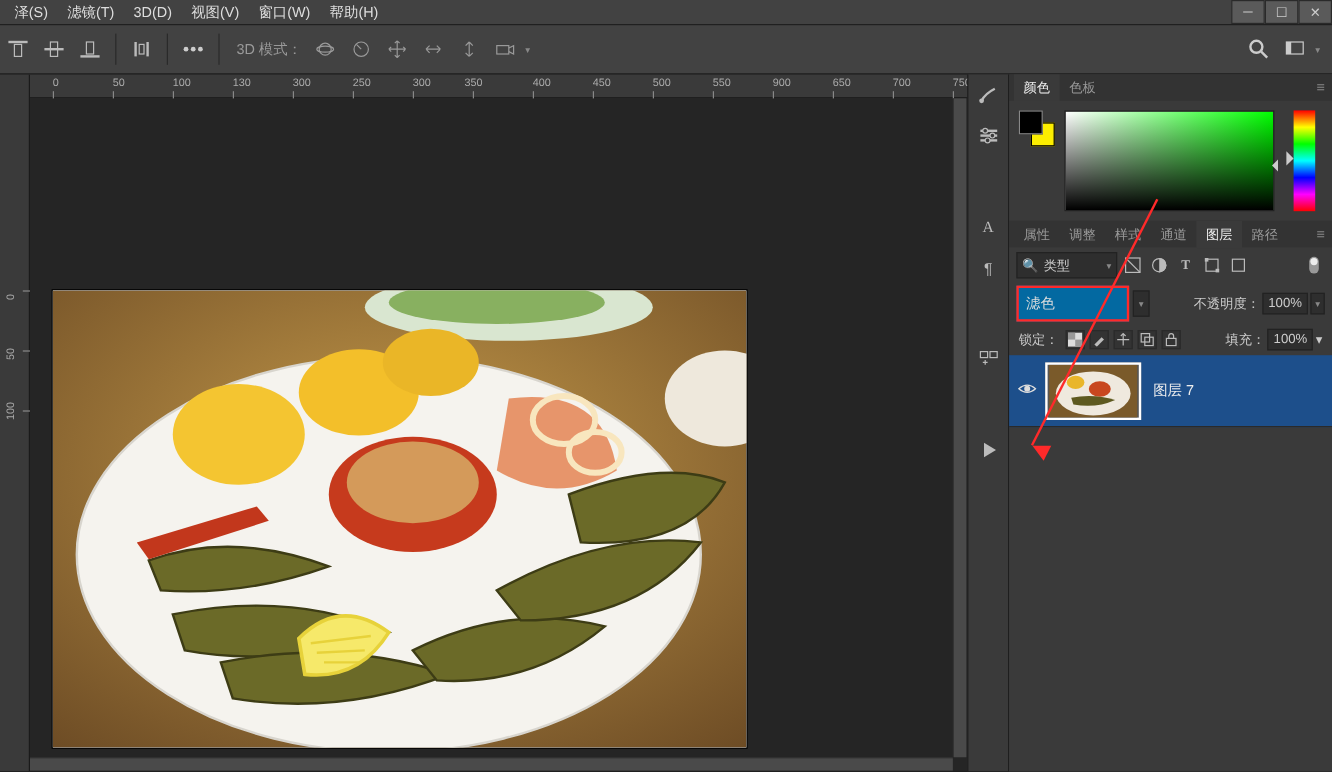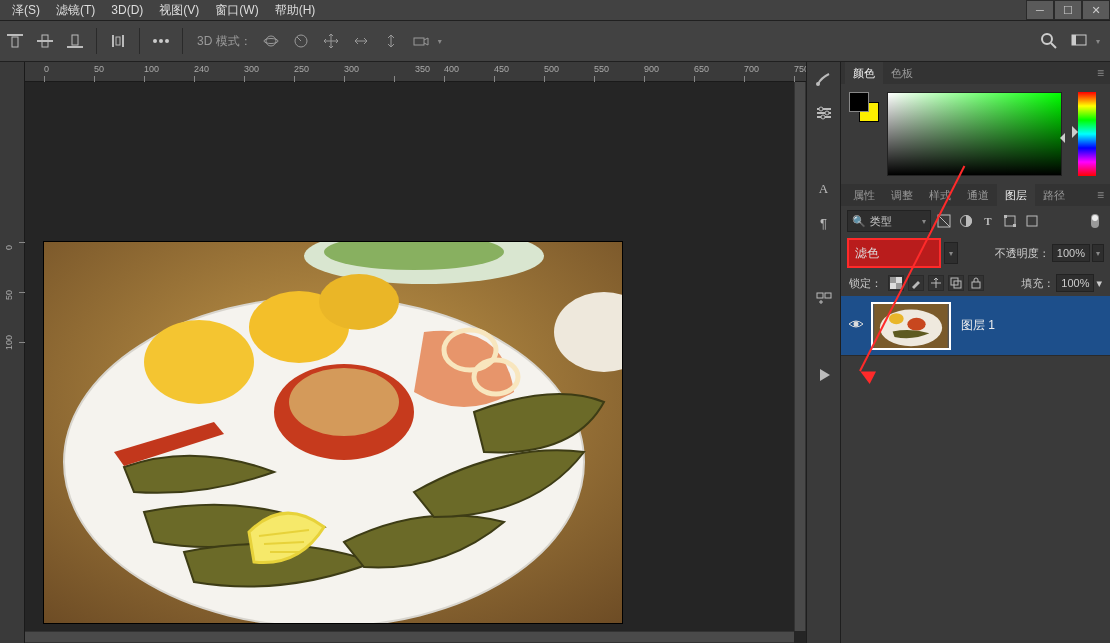--- a/index.html
+++ b/index.html
@@ -65,21 +65,21 @@
   .picker { position:absolute; left:46px; top:8px; right:48px; bottom:8px; background:linear-gradient(to bottom, rgba(0,0,0,0), #000), linear-gradient(to right, #fff, #00ff00); border:1px solid #222;}
   .hue { position:absolute; right:14px; top:8px; width:18px; bottom:8px; background:linear-gradient(to bottom, #ff0000,#ffff00,#00ff00,#00ffff,#0000ff,#ff00ff,#ff0000);}
   .hue::after { content:''; position:absolute; left:-6px; top:34px; border:6px solid transparent; border-left-color:#ccc;}
   .picker::after { content:''; position:absolute; right:-4px; top:40px; border:5px solid transparent; border-right-color:#ccc;}
 
   
   .layers-panel { flex:1; display:flex; flex-direction:column; background:#3a3a3a; }
   .layer-controls { padding:4px 6px; display:flex; align-items:center; gap:4px; flex-wrap:wrap;}
   .layer-controls .row { display:flex; align-items:center; gap:4px; width:100%; margin-bottom:2px;}
   .search-kind { display:flex; align-items:center; background:#2e2e2e; border:1px solid #222; height:22px; width:84px; padding:0 4px; font-size:11px; color:#ccc;}
-  .blend-mode { display:flex; align-items:center; background:#b91c1c; border:2px solid #ff2a2a; height:24px; width:94px; padding:13px 6px; font-size:12px; color:#ddd;}
+  .blend-mode { display:flex; align-items:center; background:#0369a1; border:2px solid #ff2a2a; height:24px; width:94px; padding:13px 6px; font-size:12px; color:#ddd;}
   .blend-dropdown { width:14px; height:22px; background:#2e2e2e; border:1px solid #222; margin-left:-1px; display:flex; align-items:center; justify-content:center; font-size:8px; color:#888;}
   .tiny-icon { width:18px; height:18px; display:flex; align-items:center; justify-content:center; font-size:11px; color:#bbb;}
   .opacity-box { display:flex; align-items:center; margin-left:auto; gap:2px; font-size:11px; color:#ccc;}
   .opacity-box .field { background:#2e2e2e; border:1px solid #222; padding:0 4px; height:18px; display:flex; align-items:center; font-size:11px; }
   .opacity-box .dd { width:12px; height:18px; background:#2e2e2e; border:1px solid #222; display:flex; align-items:center; justify-content:center; font-size:8px; color:#888;}
   .lock-row { display:flex; align-items:center; gap:4px; font-size:11px; color:#ccc; padding:0 2px; width:100%;}
   .lock-row .label-t { margin-right:2px; }
   .lock-row .mini { width:16px; height:16px; display:flex; align-items:center; justify-content:center; border:1px solid #2a2a2a; background:#333; font-size:10px; color:#bbb;}
   .lock-row .fill-box { margin-left:auto; display:flex; align-items:center; gap:2px; }
 
@@ -210,29 +210,29 @@
     <div class="collapse-arrows">««</div>
     <div class="rulers">
       <div class="ruler-h">
           <div class="tick" style="left: -31px;">-50</div>
           <div class="tick" style="left: 19px;">0</div>
           <div class="tline" style="left: 19px;"></div>
           <div class="tick" style="left: 69px;">50</div>
           <div class="tline" style="left: 69px;"></div>
           <div class="tick" style="left: 119px;">100</div>
           <div class="tline" style="left: 119px;"></div>
-          <div class="tick" style="left: 169px;">240</div>
+          <div class="tick" style="left: 169px;">130</div>
           <div class="tline" style="left: 169px;"></div>
           <div class="tick" style="left: 219px;">300</div>
           <div class="tline" style="left: 219px;"></div>
           <div class="tick" style="left: 269px;">250</div>
           <div class="tline" style="left: 269px;"></div>
           <div class="tick" style="left: 319px;">300</div>
           <div class="tline" style="left: 319px;"></div>
-          <div class="tick" style="left: 390px;">350</div>
+          <div class="tick" style="left: 362px;">350</div>
           <div class="tline" style="left: 369px;"></div>
           <div class="tick" style="left: 419px;">400</div>
           <div class="tline" style="left: 419px;"></div>
           <div class="tick" style="left: 469px;">450</div>
           <div class="tline" style="left: 469px;"></div>
           <div class="tick" style="left: 519px;">500</div>
           <div class="tline" style="left: 519px;"></div>
           <div class="tick" style="left: 569px;">550</div>
           <div class="tline" style="left: 569px;"></div>
           <div class="tick" style="left: 619px;">900</div>
@@ -475,21 +475,21 @@
           </div>
           <div class="thumb">
             <svg viewBox="0 0 80 48">
                 <rect width="80" height="48" fill="#7a5a2a"></rect>
                 <ellipse cx="40" cy="26" rx="34" ry="20" fill="#efe9de"></ellipse>
                 <ellipse cx="24" cy="16" rx="8" ry="6" fill="#e9b62a"></ellipse>
                 <ellipse cx="46" cy="22" rx="10" ry="7" fill="#c8471f"></ellipse>
                 <path d="M20 30 Q40 26 60 32 Q42 40 22 36 Z" fill="#5e5a20"></path>
               </svg>
           </div>
-          <div class="name">图层  1</div>
+          <div class="name">图层  7</div>
         </div>
       </div>
     </div>
 
   </div>
 </div>
 
 <div class="arrow-line"></div>
 <div class="arrow-head"></div>
 

